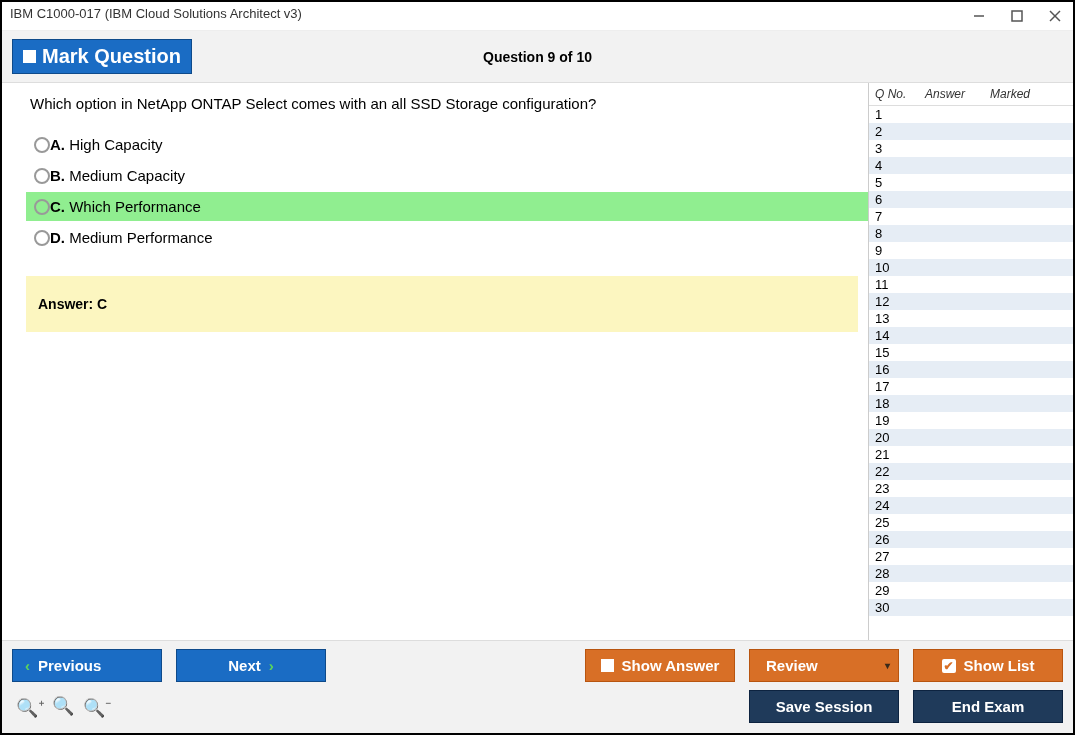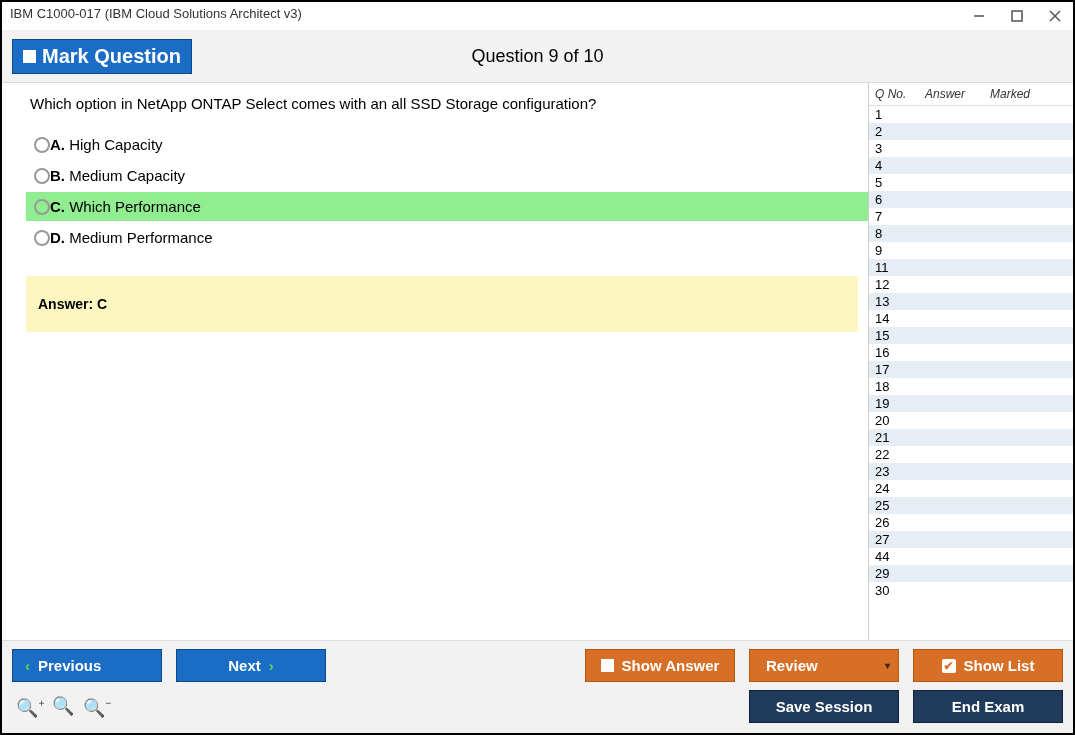--- a/index.html
+++ b/index.html
@@ -47,22 +47,22 @@
     font-weight: bold;
     display: flex;
     align-items: center;
     gap: 6px;
     cursor: pointer;
   }
   .mark-btn .chk {
     width: 13px; height: 13px; background:#fff; display:inline-block;
   }
   .question-title {
-    font-size: 18px;
-    font-weight: normal;
+    font-size: 14px;
+    font-weight: bold;
     position: absolute;
     left: 50%;
     transform: translateX(-50%);
   }
 
   .body-area {
     flex: 1;
     display: flex;
     overflow: hidden;
   }
@@ -268,20 +268,25 @@
             <span>8</span>
             <span></span>
             <span></span>
           </div>
         <div class="side-row">
             <span>9</span>
             <span></span>
             <span></span>
           </div>
         <div class="side-row">
+            <span>10</span>
+            <span></span>
+            <span></span>
+          </div>
+        <div class="side-row">
             <span>11</span>
             <span></span>
             <span></span>
           </div>
         <div class="side-row">
             <span>12</span>
             <span></span>
             <span></span>
           </div>
         <div class="side-row">
@@ -353,21 +358,21 @@
             <span>26</span>
             <span></span>
             <span></span>
           </div>
         <div class="side-row">
             <span>27</span>
             <span></span>
             <span></span>
           </div>
         <div class="side-row">
-            <span>44</span>
+            <span>28</span>
             <span></span>
             <span></span>
           </div>
         <div class="side-row">
             <span>29</span>
             <span></span>
             <span></span>
           </div>
         <div class="side-row">
             <span>30</span>

